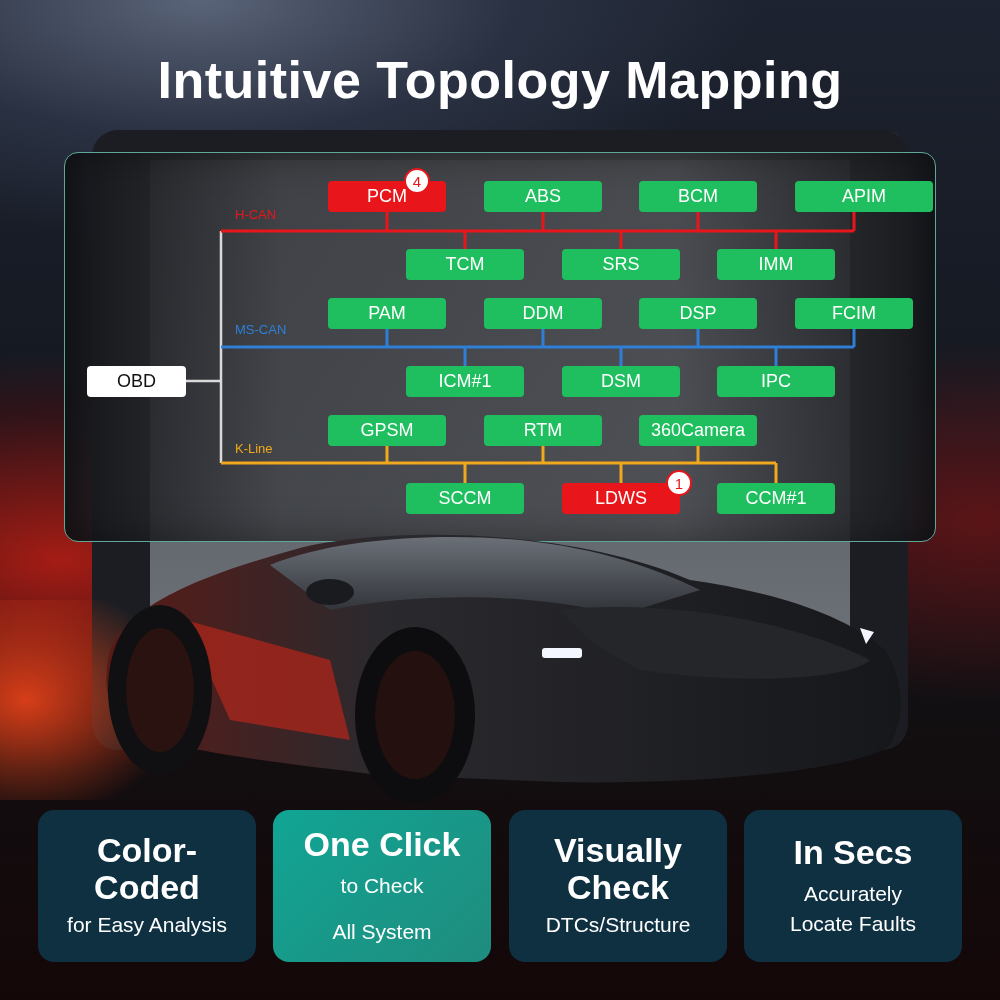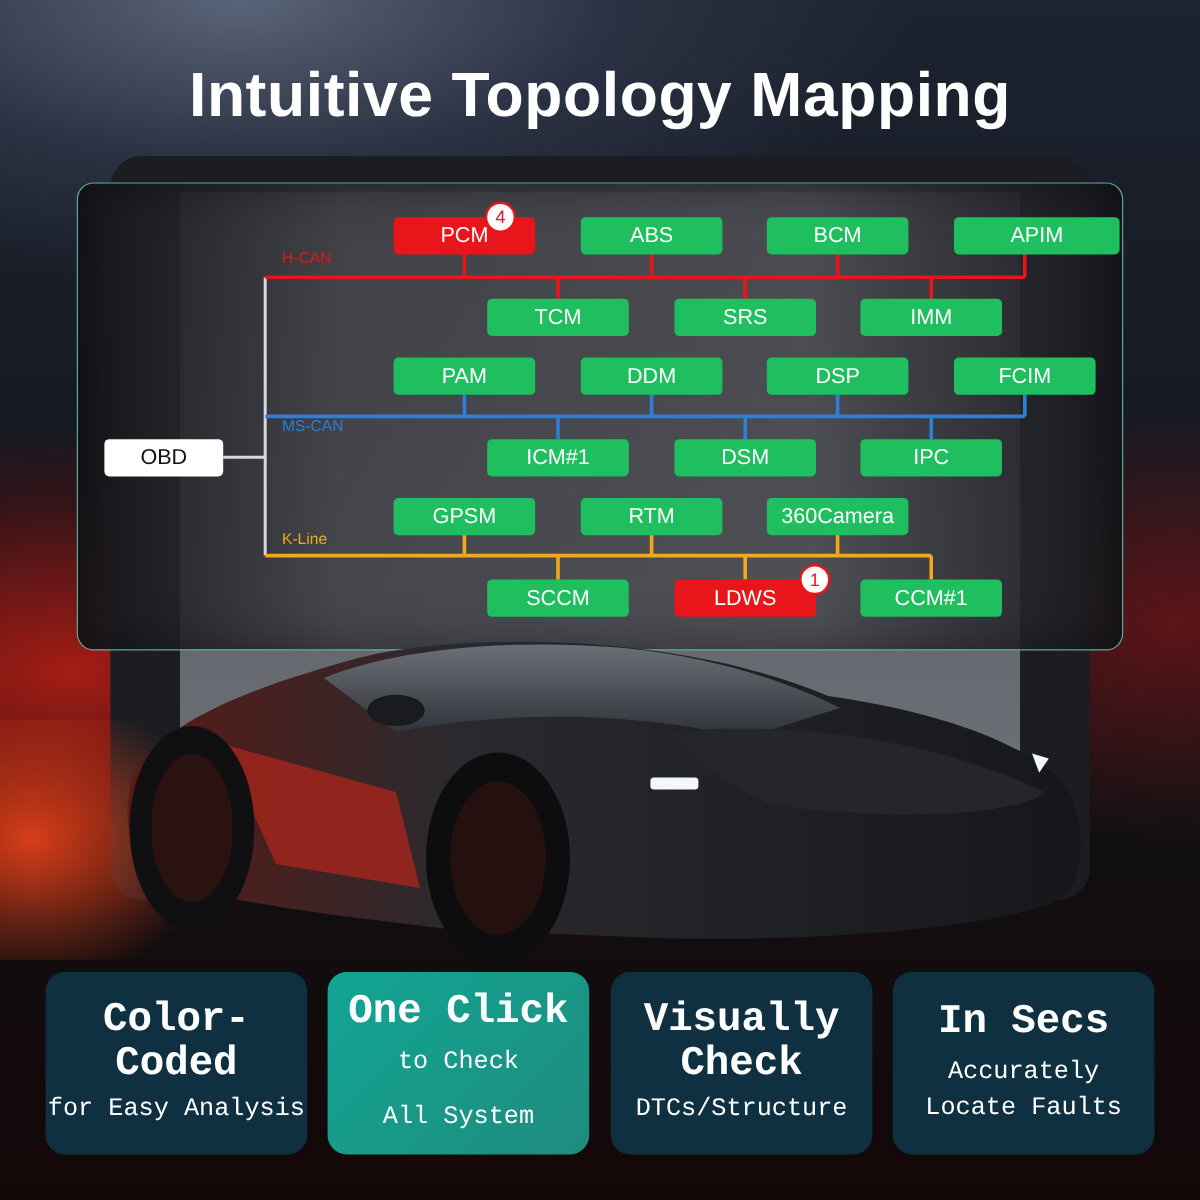--- a/index.html
+++ b/index.html
@@ -56,21 +56,21 @@
     display: flex; align-items: center; justify-content: center;
   }
   svg.lines { position: absolute; left: 0; top: 0; }
   
   .car { position: absolute; left: 0; top: 520px; }
   
   .card {
     position: absolute; top: 810px; width: 218px; height: 152px;
     border-radius: 16px; background: #0e3040;
     display: flex; flex-direction: column; align-items: center; justify-content: center;
-    color: #fff; text-align: center; font-family: Liberation Mono, monospace;
+    color: #fff; text-align: center; font-family: Liberation Sans, sans-serif;
   }
   .card.teal { background: linear-gradient(135deg, #11a594 0%, #1f8c7e 100%); }
   .card .big { font-weight: bold; font-size: 34px; line-height: 37px; }
   .card .small { font-size: 21px; line-height: 30px; margin-top: 4px; }
 </style>
 </head>
 <body>
 
 <div class="title">Intuitive Topology Mapping</div>
 
@@ -115,21 +115,21 @@
     <line x1="387" y1="445" x2="387" y2="463"></line>
     <line x1="543" y1="445" x2="543" y2="463"></line>
     <line x1="698" y1="445" x2="698" y2="463"></line>
     <line x1="465" y1="463" x2="465" y2="483"></line>
     <line x1="621" y1="463" x2="621" y2="483"></line>
     <line x1="776" y1="463" x2="776" y2="483"></line>
   </g>
 </svg>
 
 <div class="bus-label" style="left:235px;top:207px;color:#e8161a;">H-CAN</div>
-<div class="bus-label" style="left:235px;top:322px;color:#2f7fd6;margin-top:25px;">MS-CAN</div>
+<div class="bus-label" style="left:235px;top:322px;color:#2f7fd6;">MS-CAN</div>
 <div class="bus-label" style="left:235px;top:441px;color:#f0a81c;">K-Line</div>
 
 <div class="node obd" style="left:87px;top:366px;width:99px;">OBD</div>
 
 <div class="node err" style="left:328px;top:181px;width:118px;">PCM</div>
 <div class="badge" style="left:404px;top:168px;">4</div>
 <div class="node ok" style="left:484px;top:181px;width:118px;">ABS</div>
 <div class="node ok" style="left:639px;top:181px;width:118px;">BCM</div>
 <div class="node ok" style="left:795px;top:181px;width:138px;">APIM</div>
 <div class="node ok" style="left:406px;top:249px;width:118px;">TCM</div>

